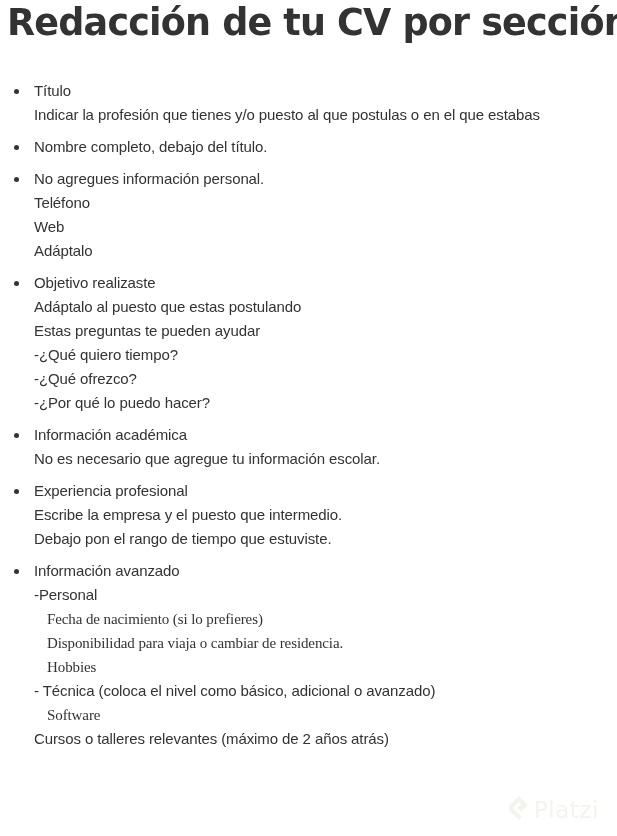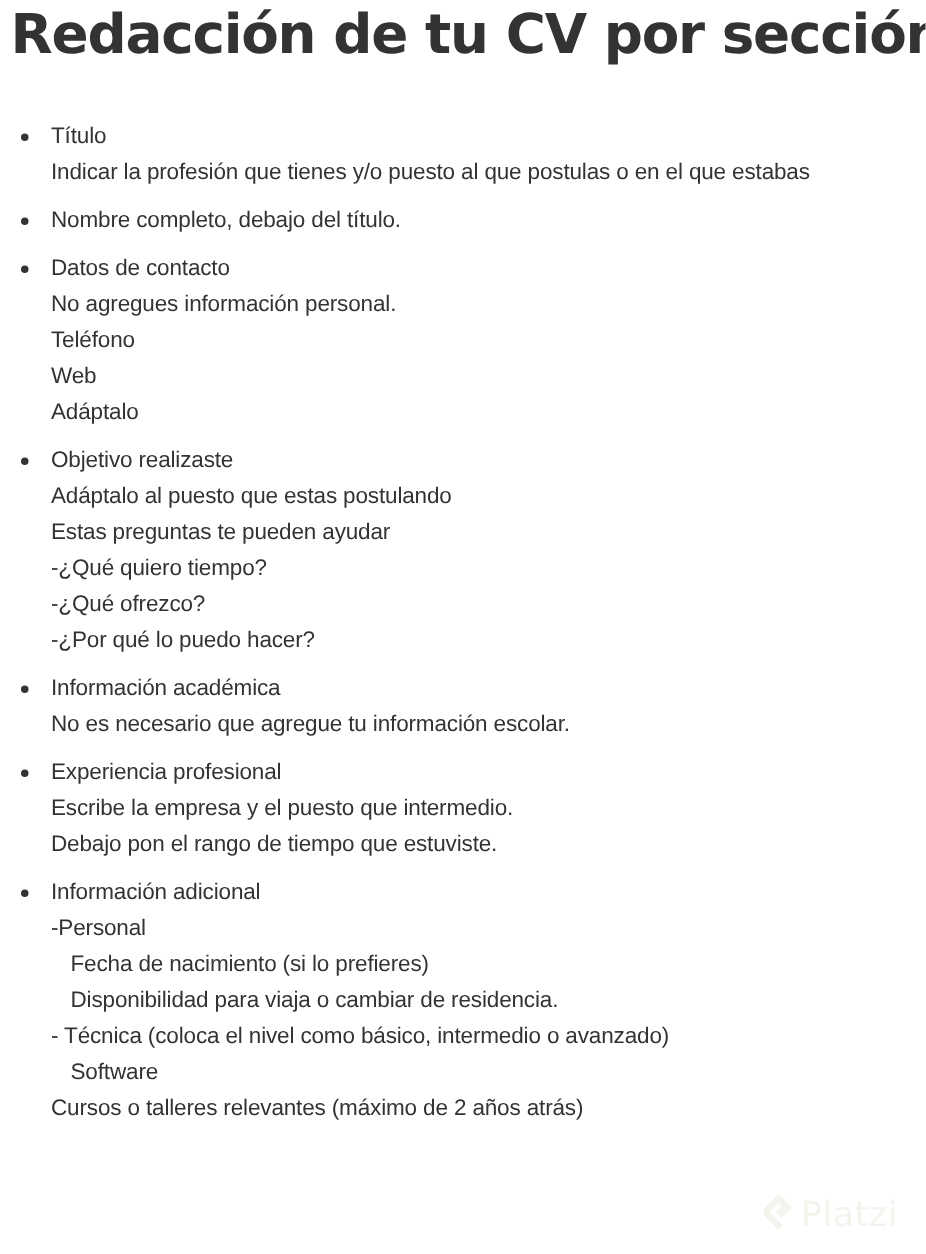--- a/index.html
+++ b/index.html
@@ -20,21 +20,21 @@
   }
   .item { position: relative; padding-left: 34px; margin-bottom: 8px; }
   .bullet {
     position: absolute; left: 14px; top: 10px; width: 5px; height: 5px;
     border-radius: 50%; background: #333333;
   }
   .line {
     display: block; font-size: 15px; line-height: 24px; white-space: nowrap;
     letter-spacing: -0.1px; color: #333333;
   }
-  .line.indent { padding-left: 13px; }
+  .line.indent { padding-left: 13px; font-family: Liberation Serif, serif; }
   .watermark {
     position: absolute; left: 508px; top: 793px; height: 34px;
     display: flex; align-items: center; gap: 4px; opacity: 0.55;
   }
   .wm-text {
     font-family: "DejaVu Sans", sans-serif; font-size: 23px; color: #e8ecdf;
     letter-spacing: 0.5px;
   }
 </style>
 </head>
@@ -47,21 +47,20 @@
     <span class="bullet"></span>
     <span class="line">Título</span>
     <span class="line">Indicar la profesión que tienes y/o puesto al que postulas o en el que estabas</span>
   </li>
   <li class="item">
     <span class="bullet"></span>
     <span class="line">Nombre completo, debajo del título.</span>
   </li>
   <li class="item">
     <span class="bullet"></span>
-    <span class="line">Datos de contacto</span>
     <span class="line">No agregues información personal.</span>
     <span class="line">Teléfono</span>
     <span class="line">Web</span>
     <span class="line">Adáptalo</span>
   </li>
   <li class="item">
     <span class="bullet"></span>
     <span class="line">Objetivo realizaste</span>
     <span class="line">Adáptalo al puesto que estas postulando</span>
     <span class="line">Estas preguntas te pueden ayudar</span>
@@ -75,25 +74,26 @@
     <span class="line">No es necesario que agregue tu información escolar.</span>
   </li>
   <li class="item">
     <span class="bullet"></span>
     <span class="line">Experiencia profesional</span>
     <span class="line">Escribe la empresa y el puesto que intermedio.</span>
     <span class="line">Debajo pon el rango de tiempo que estuviste.</span>
   </li>
   <li class="item">
     <span class="bullet"></span>
-    <span class="line">Información adicional</span>
+    <span class="line">Información avanzado</span>
     <span class="line">-Personal</span>
     <span class="line indent">Fecha de nacimiento (si lo prefieres)</span>
     <span class="line indent">Disponibilidad para viaja o cambiar de residencia.</span>
-    <span class="line">- Técnica (coloca el nivel como básico, intermedio o avanzado)</span>
+    <span class="line indent">Hobbies</span>
+    <span class="line">- Técnica (coloca el nivel como básico, adicional o avanzado)</span>
     <span class="line indent">Software</span>
     <span class="line">Cursos o talleres relevantes (máximo de 2 años atrás)</span>
   </li>
 </ul>
 
 <div class="watermark">
   <span>
     <svg width="22" height="28" viewBox="0 0 22 28">
       <path d="M11 2 L20 11 L13 18 L9 14 L13 11 L11 8 L5 14 L11 20 L14 23 L11 26 L2 17 Q0 14 2 11 Z" fill="#e8ecdf"></path>
     </svg>

